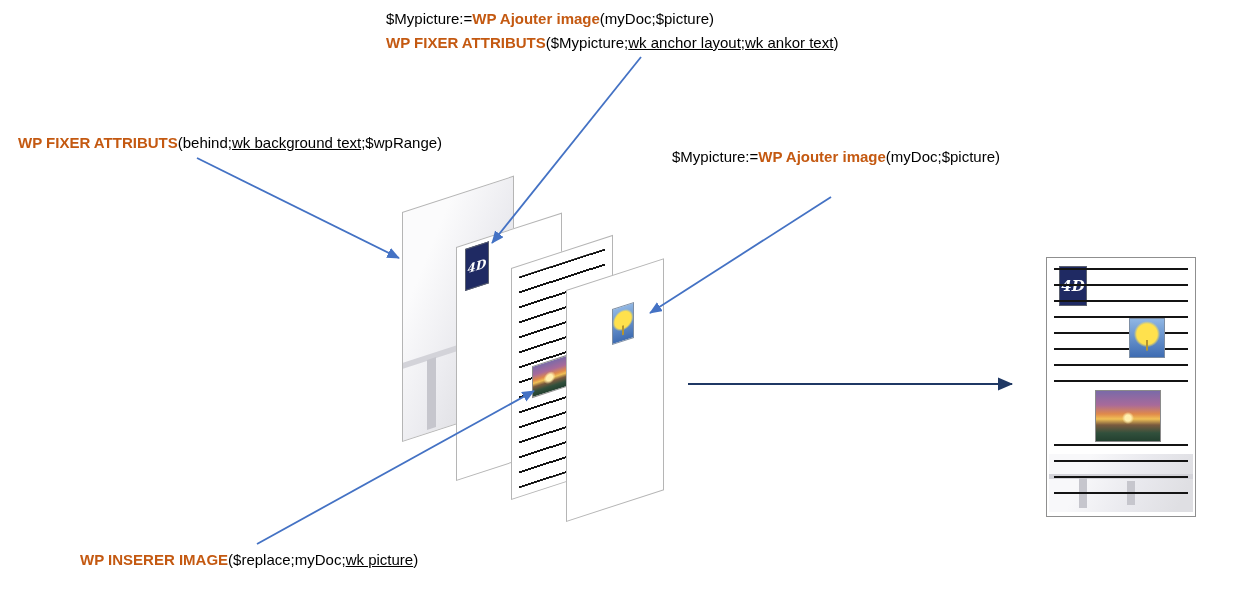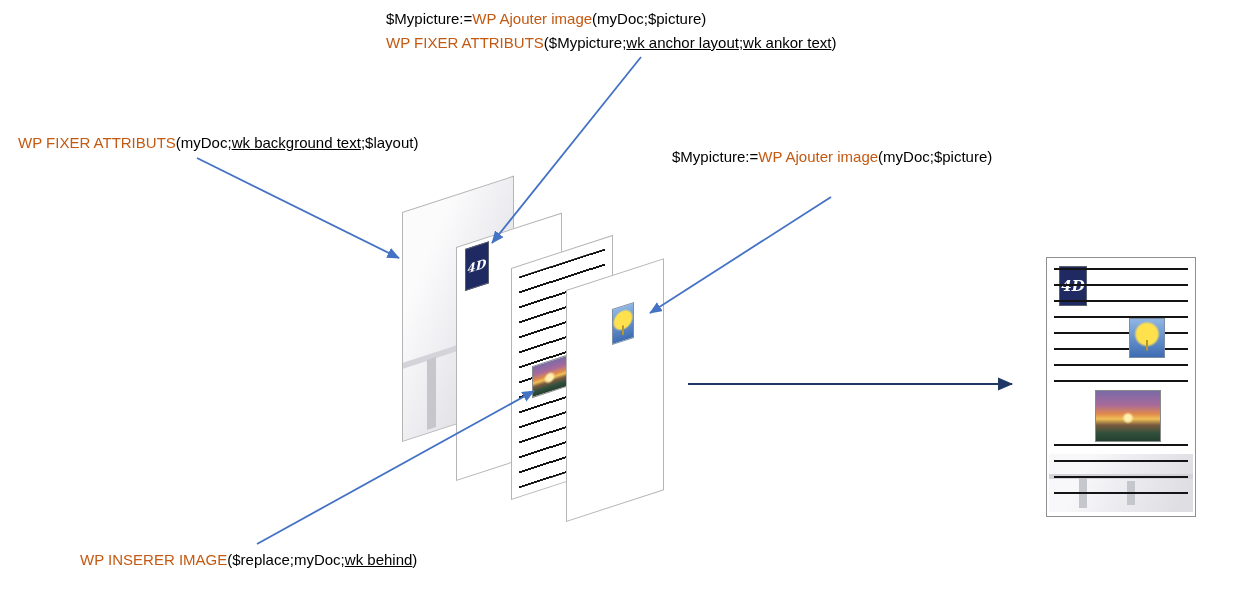--- a/index.html
+++ b/index.html
@@ -1,21 +1,21 @@
 <!DOCTYPE html>
 <html style="--command: #C45911; --arrow_blue: #4472C4; --arrow_navy: #1F3864; --logo_navy: #1F2A63;"><head>
 <meta charset="utf-8">
 <style>
   html,body{margin:0;padding:0;}
   body{font-family:"Liberation Sans",sans-serif;background:#ffffff;}
   #canvas{position:relative;width:1260px;height:606px;overflow:hidden;background:#fff;}
 
   
   .ann{position:absolute;font-size:15px;line-height:24px;color:#000;white-space:nowrap;}
-  .cmd{color:var(--command,#C45911);font-weight:normal;}
+  .cmd{color:var(--command,#C45911);font-weight:bold;}
   .kw{text-decoration:underline;text-align:center;}
 
   
   .page{position:absolute;background:#fff;border:1px solid #b5b5b5;}
   .skewed{transform:skewY(-18deg);transform-origin:0 0;}
 
   #page-bridge{left:402px;top:212px;width:110px;height:228px;
     background-image:
       linear-gradient(#c6c6cd,#c6c6cd),
       linear-gradient(#c6c6cd,#c6c6cd),
@@ -114,29 +114,29 @@
     <div class="bulb"></div>
     <div class="landscape"></div>
   </div>
 
   <div class="ann" id="ann-top">
     <div class="code-line"><span class="plain">$Mypicture:=</span><span class="cmd">WP Ajouter image</span><span class="plain">(myDoc;$picture)</span></div>
     <div class="code-line"><span class="cmd">WP FIXER ATTRIBUTS</span><span class="plain">($Mypicture;</span><span class="kw">wk anchor layout</span><span class="plain">;</span><span class="kw">wk ankor text</span><span class="plain">)</span></div>
   </div>
 
   <div class="ann" id="ann-left">
-    <div class="code-line"><span class="cmd">WP FIXER ATTRIBUTS</span><span class="plain">(myDoc;</span><span class="kw">wk background text</span><span class="plain">;$layout)</span></div>
+    <div class="code-line"><span class="cmd">WP FIXER ATTRIBUTS</span><span class="plain">(behind;</span><span class="kw">wk background text</span><span class="plain">;$wpRange)</span></div>
   </div>
 
   <div class="ann" id="ann-right">
     <div class="code-line"><span class="plain">$Mypicture:=</span><span class="cmd">WP Ajouter image</span><span class="plain">(myDoc;$picture)</span></div>
   </div>
 
   <div class="ann" id="ann-bottom">
-    <div class="code-line"><span class="cmd">WP INSERER IMAGE</span><span class="plain">($replace;myDoc;</span><span class="kw">wk behind</span><span class="plain">)</span></div>
+    <div class="code-line"><span class="cmd">WP INSERER IMAGE</span><span class="plain">($replace;myDoc;</span><span class="kw">wk picture</span><span class="plain">)</span></div>
   </div>
 
   <svg id="arrows" width="1260" height="606" viewBox="0 0 1260 606">
     <defs>
       <marker id="mb" markerWidth="8" markerHeight="8" refX="6.5" refY="3" orient="auto">
         <path d="M0,0 L7,3 L0,6 Z" class="head-blue"></path>
       </marker>
       <marker id="mn" markerWidth="8" markerHeight="8" refX="6.5" refY="3" orient="auto">
         <path d="M0,0 L7,3 L0,6 Z" class="head-navy"></path>
       </marker>

